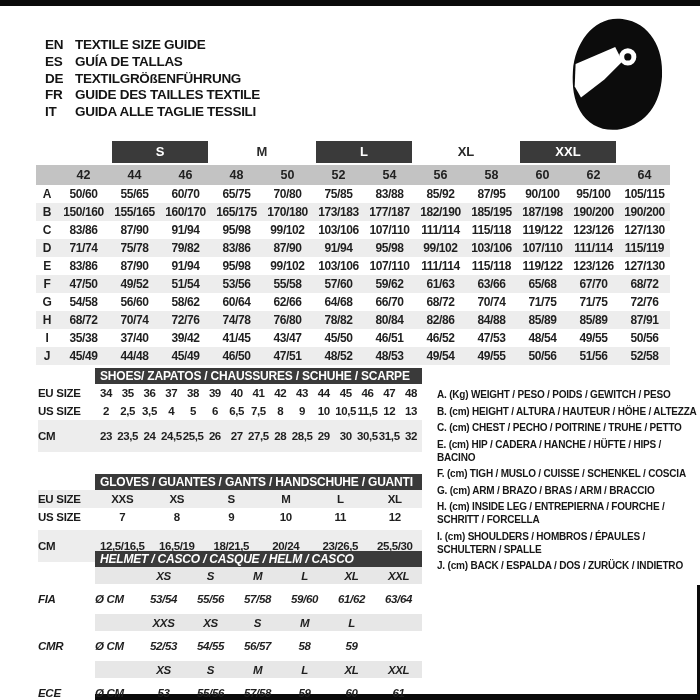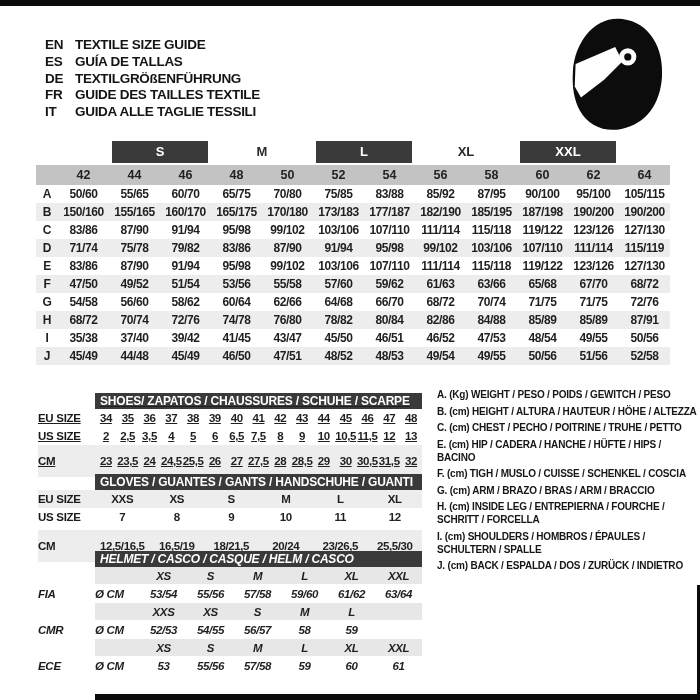--- a/index.html
+++ b/index.html
@@ -34,27 +34,27 @@
   .section { position:absolute; left:38px; width:384px; }
   .sec-row { display:flex; align-items:center; }
   .sec-label { width:57px; font-size:11.5px; letter-spacing:-0.3px; color:#1a1a1a; }
   .title-bar { flex:1; background:#3a3a3a; color:#fff; font-size:12px; height:16px; line-height:16px; padding-left:5px; letter-spacing:-0.2px; white-space:nowrap; }
   .sec-content { flex:1; display:flex; height:100%; align-items:center; }
   .sec-cell { flex:1; text-align:center; font-size:11.5px; letter-spacing:-0.4px; white-space:nowrap; }
   .h18 { height:18px; } .h20 { height:32px; }
   .graybg { background:#ededed; }
   .gap4 { height:4px; }
 
-  .shoes  { top:393px;text-decoration:underline; }
+  .shoes  { top:368px; }
   .gloves { top:474px; }
   .helmet { top:551px;font-style:italic; }
 
   
   .helm-band { flex:1; display:flex; align-items:center; background:#e7e7e7; height:17px; }
-  .helm-content { flex:1; display:flex; align-items:center; height:19px; }
+  .helm-content { flex:1; display:flex; align-items:center; height:30px; }
   .unit-cell { width:45px; font-size:11.5px; letter-spacing:-0.3px; }
   .unit-spacer { width:45px; }
 
   
   .legend { position:absolute; left:437px; top:388px; width:261px; }
   .legend-entry { font-size:10px; line-height:13px; letter-spacing:-0.2px; margin-bottom:3.5px; color:#161616; }
 </style>
 </head>
 <body>
 

